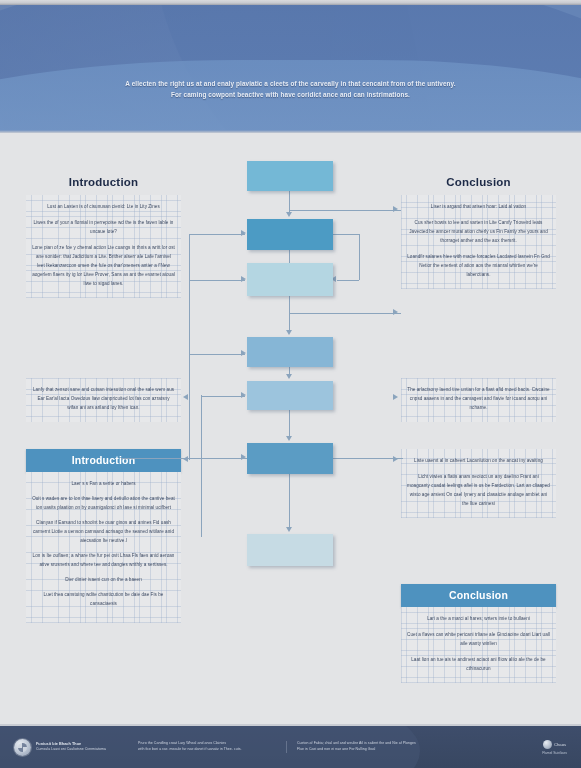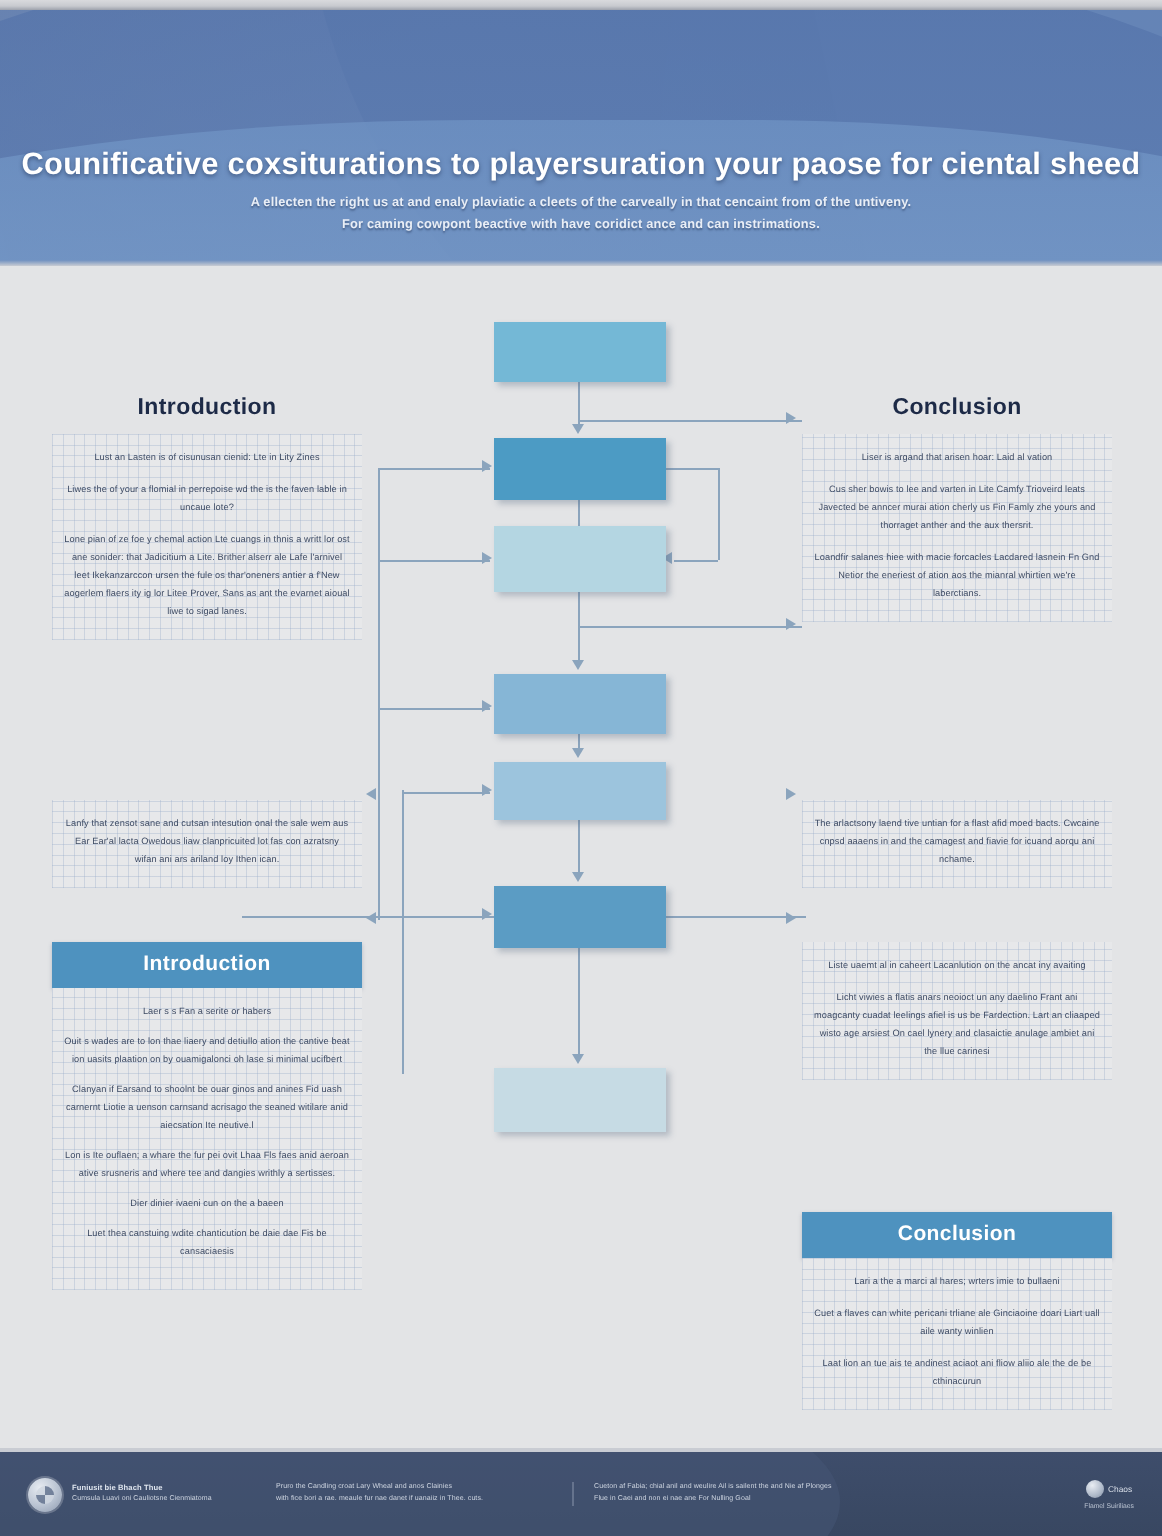--- a/index.html
+++ b/index.html
@@ -67,21 +67,21 @@
     text-shadow:0 1px 2px rgba(30,45,80,.55);
     white-space:nowrap;
   }
   .h-sub{
     color:#e9eef6;font-size:6.4px;font-weight:bold;line-height:1.75;
     margin-top:4px;letter-spacing:.1px;
     text-shadow:0 1px 1px rgba(30,45,80,.5);
   }
 
   
-  .panel{position:absolute;margin-top:22px;}
+  .panel{position:absolute;}
   .panel-head{
     background:#4e92bf;color:#fff;text-align:center;
     font-size:10.5px;font-weight:bold;letter-spacing:.2px;
     padding:5px 0 6px 0;
     box-shadow:0 1px 2px rgba(70,90,120,.30);
   }
   .panel-head.plain{
     background:transparent;color:#1d2a47;
     text-shadow:none;box-shadow:none;
     font-size:11.5px;padding:4px 0 7px 0;
@@ -193,21 +193,20 @@
   <div class="header">
     <div class="wave-f"></div>
     <div class="wave-a"></div>
     <div class="wave-e"></div>
     <div class="wave-b"></div>
     <div class="wave-c"></div>
     <div class="wave-d"></div>
     <div class="topline"></div>
     <div class="botline"></div>
     <div class="header-text">
-      <div class="h-title">Counificative coхsiturations to playersuration your paose for ciental sheed</div>
       <div class="h-sub">
         <div>A ellecten the right us at and enaly plaviatic a cleets of the carveally in that cencaint from of the untiveny.</div>
         <div>For caming cowpont beactive with have coridict ance and can instrimations.</div>
       </div>
     </div>
   </div>
 
   <div class="panel" id="p-intro-tl">
     <div class="panel-head plain">Introduction</div>
     <div class="panel-body">

